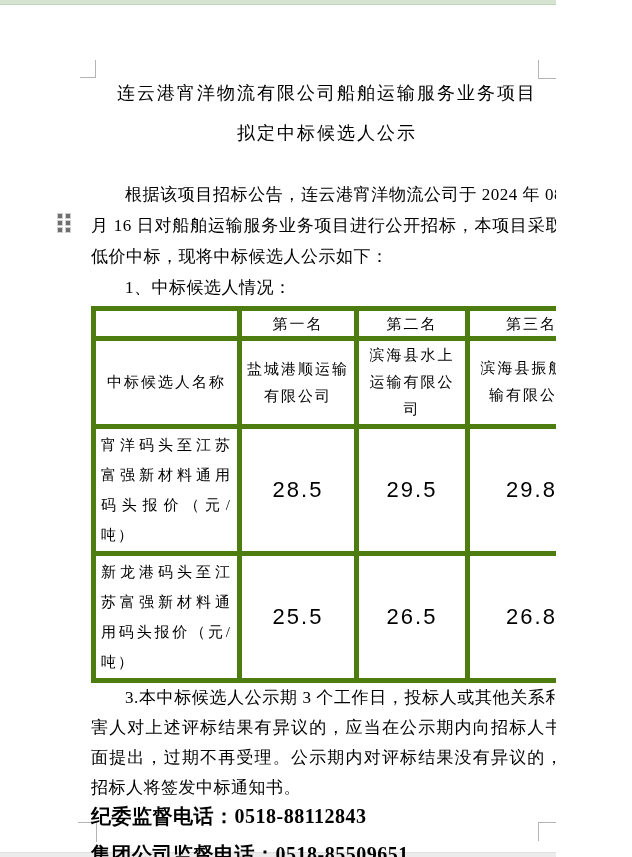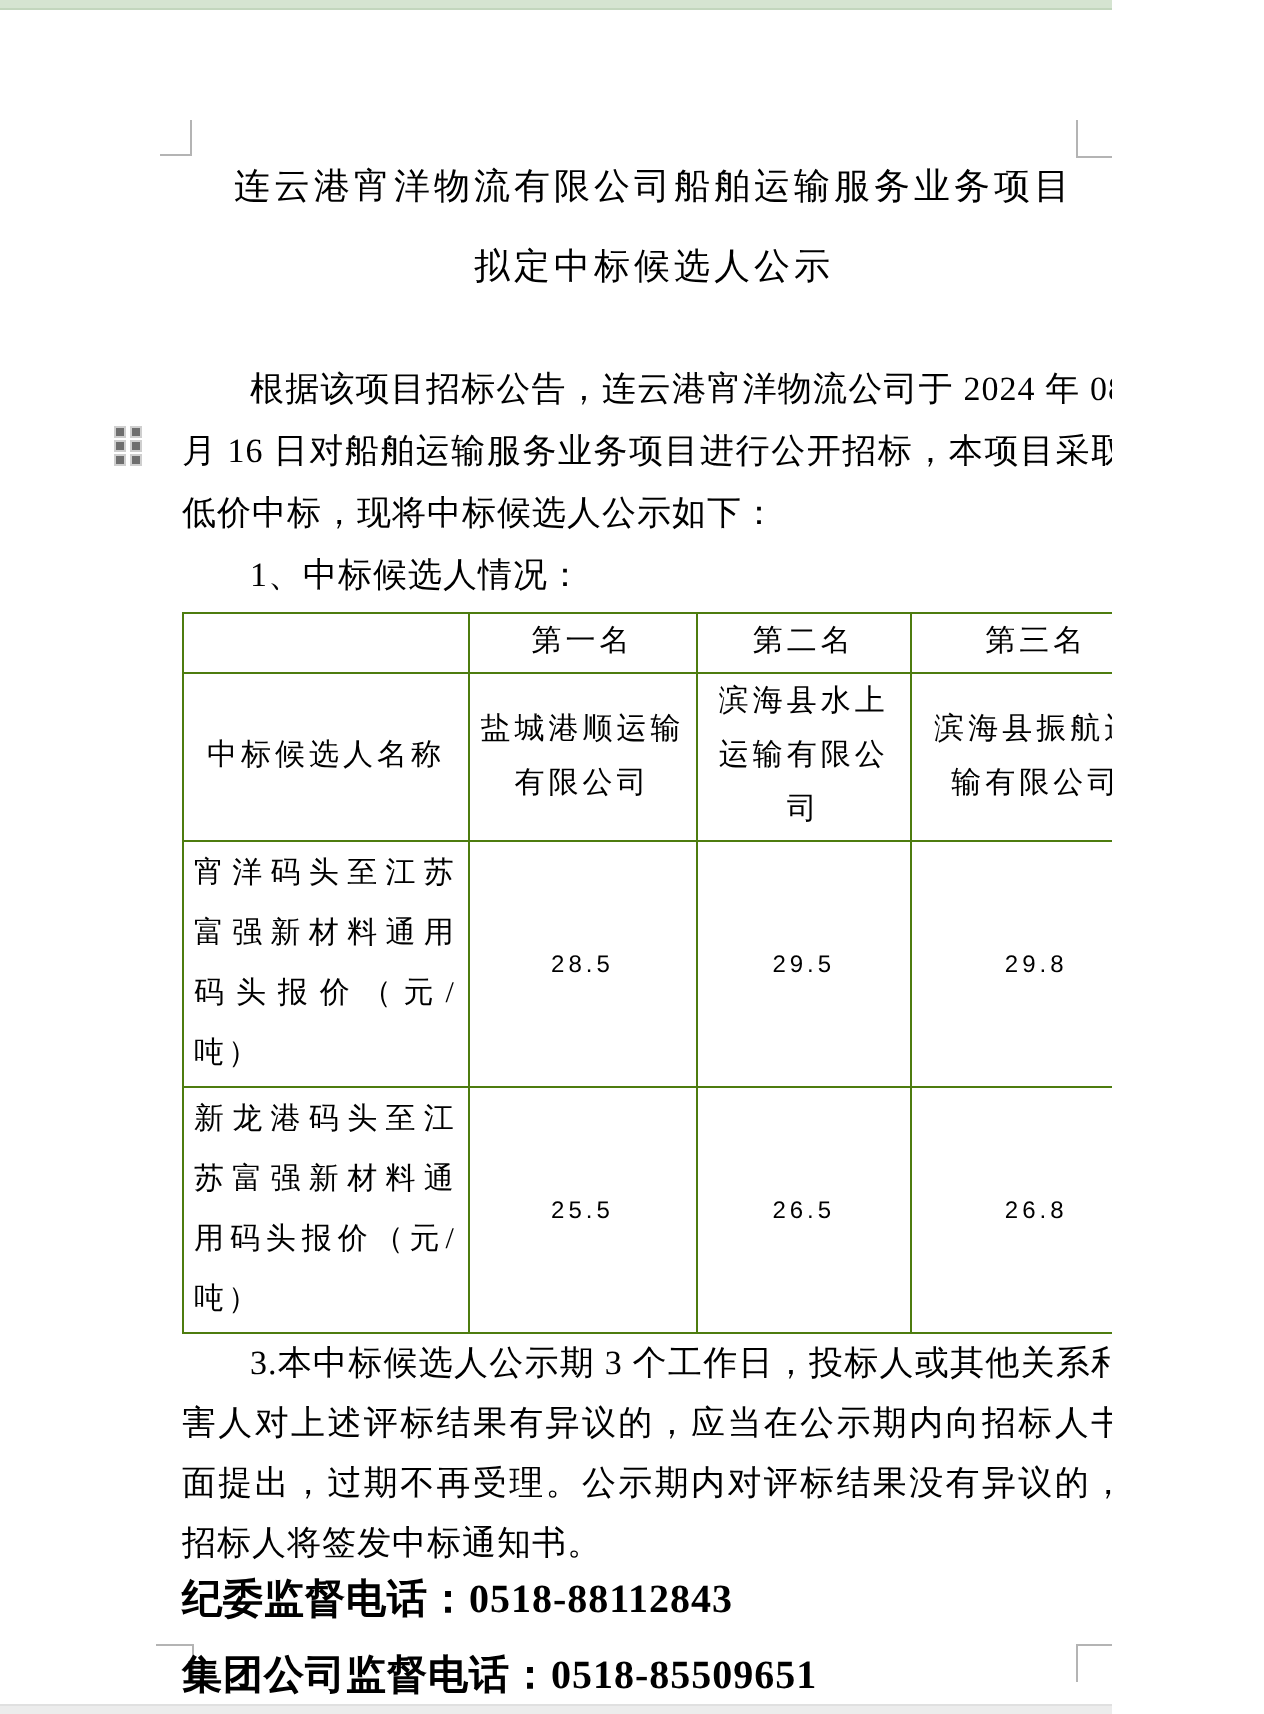--- a/index.html
+++ b/index.html
@@ -47,34 +47,34 @@
   }
   .para.first { margin-top: 26px; }
   .indent2 { text-indent: 2em; }
   .item2-line { padding-left: 5px; line-height: 30px; }
   .item3-para { line-height: 30px; }
 
   table.bid {
     margin-top: 3px; border-collapse: collapse; table-layout: fixed;
     width: 490px; font-size: 15px;
   }
-  table.bid td { border: 1px solid #4d7c0f; padding: 1px 5px; letter-spacing: 2px; }
+  table.bid td { border: 5px solid #4d7c0f; padding: 1px 5px; letter-spacing: 2px; }
   tr.r-head { height: 30px; }
   tr.r-head td { text-align: center; vertical-align: top; padding-top: 4px; }
   tr.r-names { height: 56px; }
   tr.r-names td { text-align: center; line-height: 27px; }
   tr.r-price1 { height: 88px; }
   tr.r-price2 { height: 90px; }
   td.col-label { width: 131px; }
   td.col-1 { width: 102px; }
   td.col-2 { width: 96px; margin-left: 44px; }
   td.col-3 { width: 113px; font-family: Liberation Mono, monospace; }
   td.route-label { text-align: justify; text-align-last: left; line-height: 30px; vertical-align: middle; }
   td.price-num { text-align: center; vertical-align: middle;
-                 font-size: 12px; letter-spacing: 0.5px;
+                 font-size: 22px; letter-spacing: 0.5px;
                  font-family: "Liberation Sans", sans-serif; }
   td.name-center { text-align: center; vertical-align: middle; }
 
   .phone {
     margin: 0; font-size: 20px; font-weight: 600; letter-spacing: 0.5px;
     line-height: 30px;
   }
   .phone.p1 { margin-top: -2px; }
   .phone.p2 { margin-top: 8px; }
 </style>

